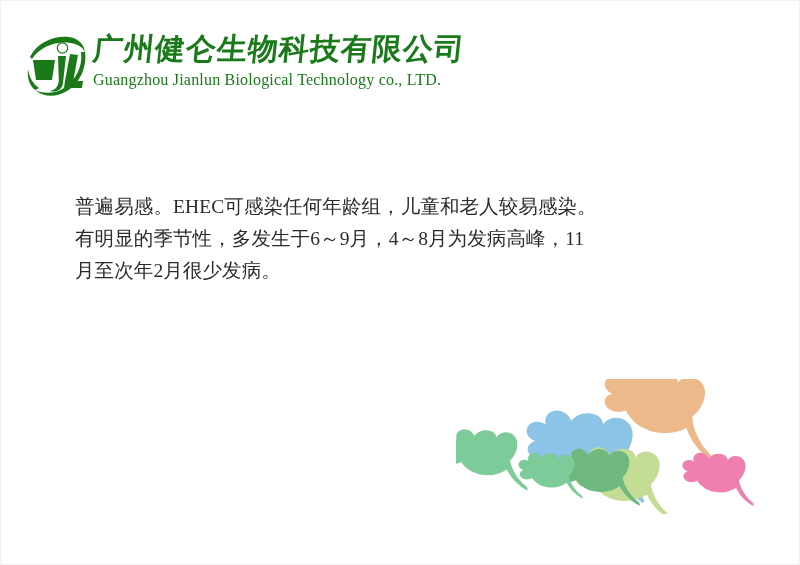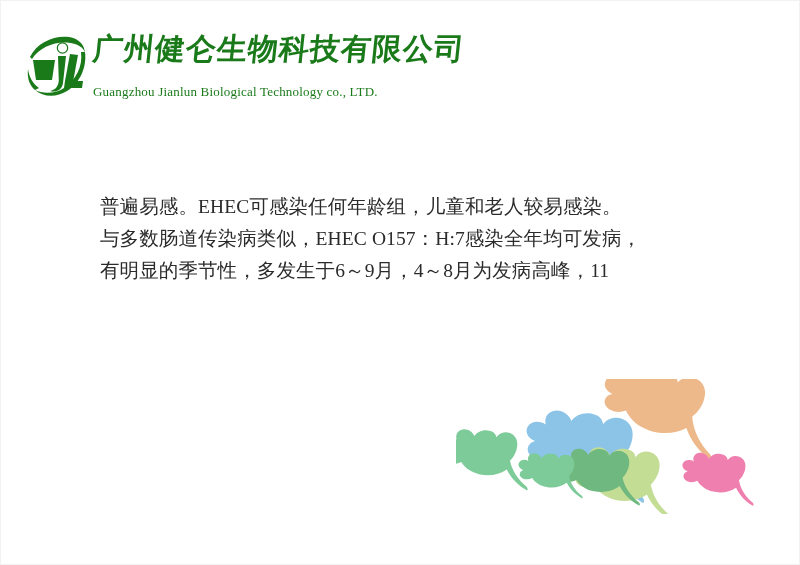--- a/index.html
+++ b/index.html
@@ -46,32 +46,32 @@
     font-size: 30px;
     line-height: 36px;
     font-weight: bold;
     color: #1a7a1a;
     letter-spacing: 1px;
     white-space: nowrap;
     transform: skewX(-6deg);
   }
   .brand-en {
     font-family: "Liberation Serif", serif;
-    font-size: 13px;
+    font-size: 16px;
     line-height: 20px;
     color: #1a7a1a;
     white-space: nowrap;
-    margin-top: 15px;
+    margin-top: 3px;
     letter-spacing: 0.2px;
   }
 
   
   .body-text {
     position: absolute;
-    left: 99px;
+    left: 74px;
     top: 190px;
     width: 560px;
     font-family: "Liberation Serif", serif;
     font-size: 19.5px;
     line-height: 32px;
     color: #2b2b2b;
     letter-spacing: 0.1px;
   }
   .body-text p {
     margin: 0;
@@ -120,22 +120,22 @@
     </span>
 
     <span class="brand-names">
       <span class="brand-cn">广州健仑生物科技有限公司</span>
       <span class="brand-en">Guangzhou Jianlun Biological Technology co., LTD.</span>
     </span>
   </div>
 
   <div class="body-text">
     <p>普遍易感。EHEC可感染任何年龄组，儿童和老人较易感染。</p>
-    <p>与多数肠道传染病类似，EHEC O157：H:7感染全年均可发病，</p>
     <p>有明显的季节性，多发生于6～9月，4～8月为发病高峰，11</p>
+    <p>月至次年2月很少发病。</p>
   </div>
 
   <div class="leaves">
     <svg viewBox="0 0 340 135" width="340" height="135" aria-hidden="true">
       <defs>
 
         <path id="ginkgo" d="M52 2
                  C60 0, 68 4, 71 10
                  C74 4, 82 1, 88 4
                  C93 6.5, 94 12, 92 16

